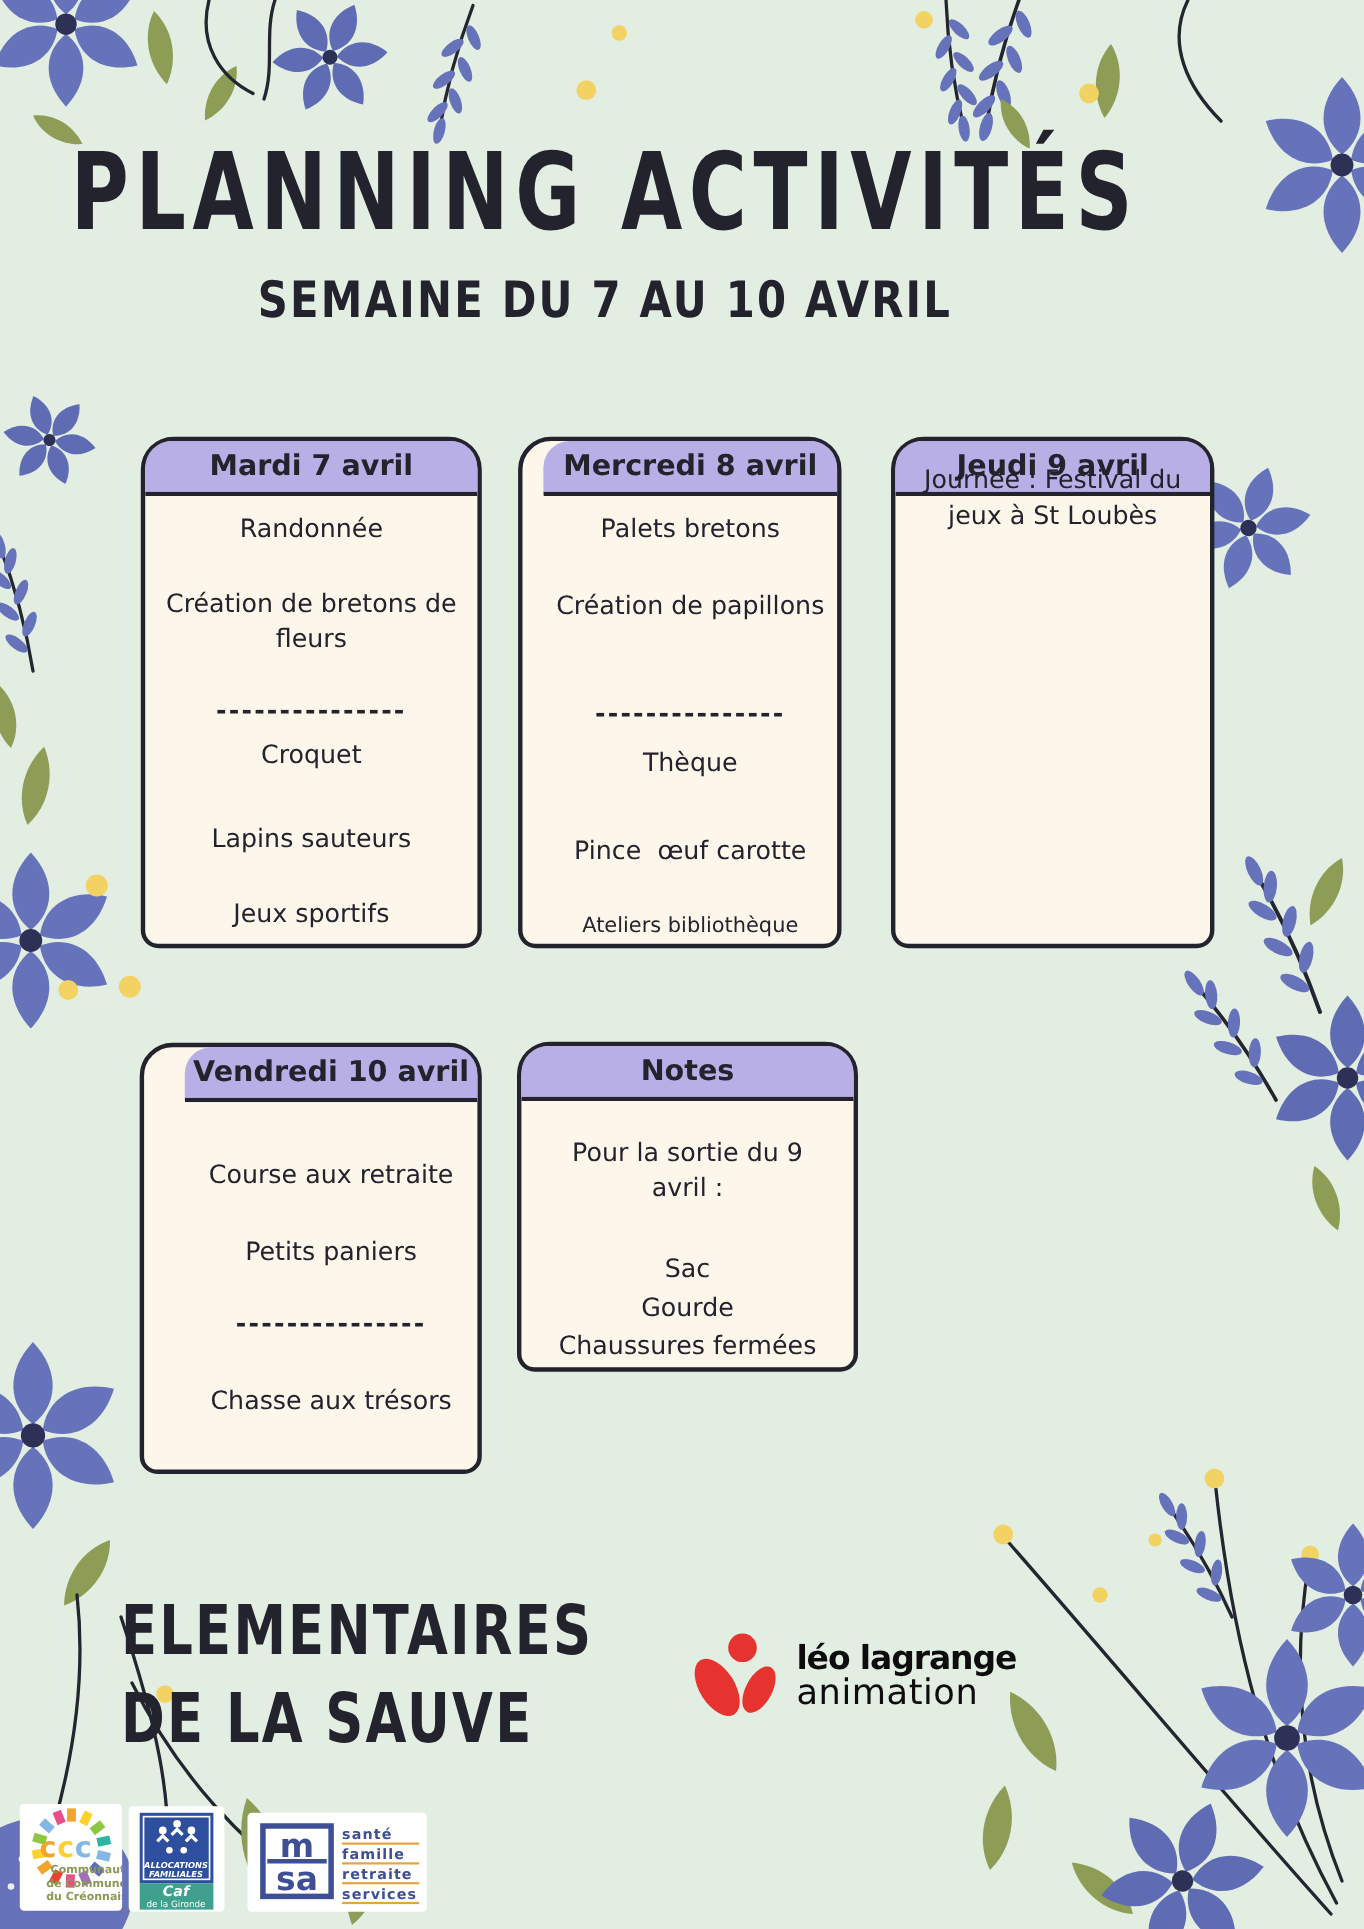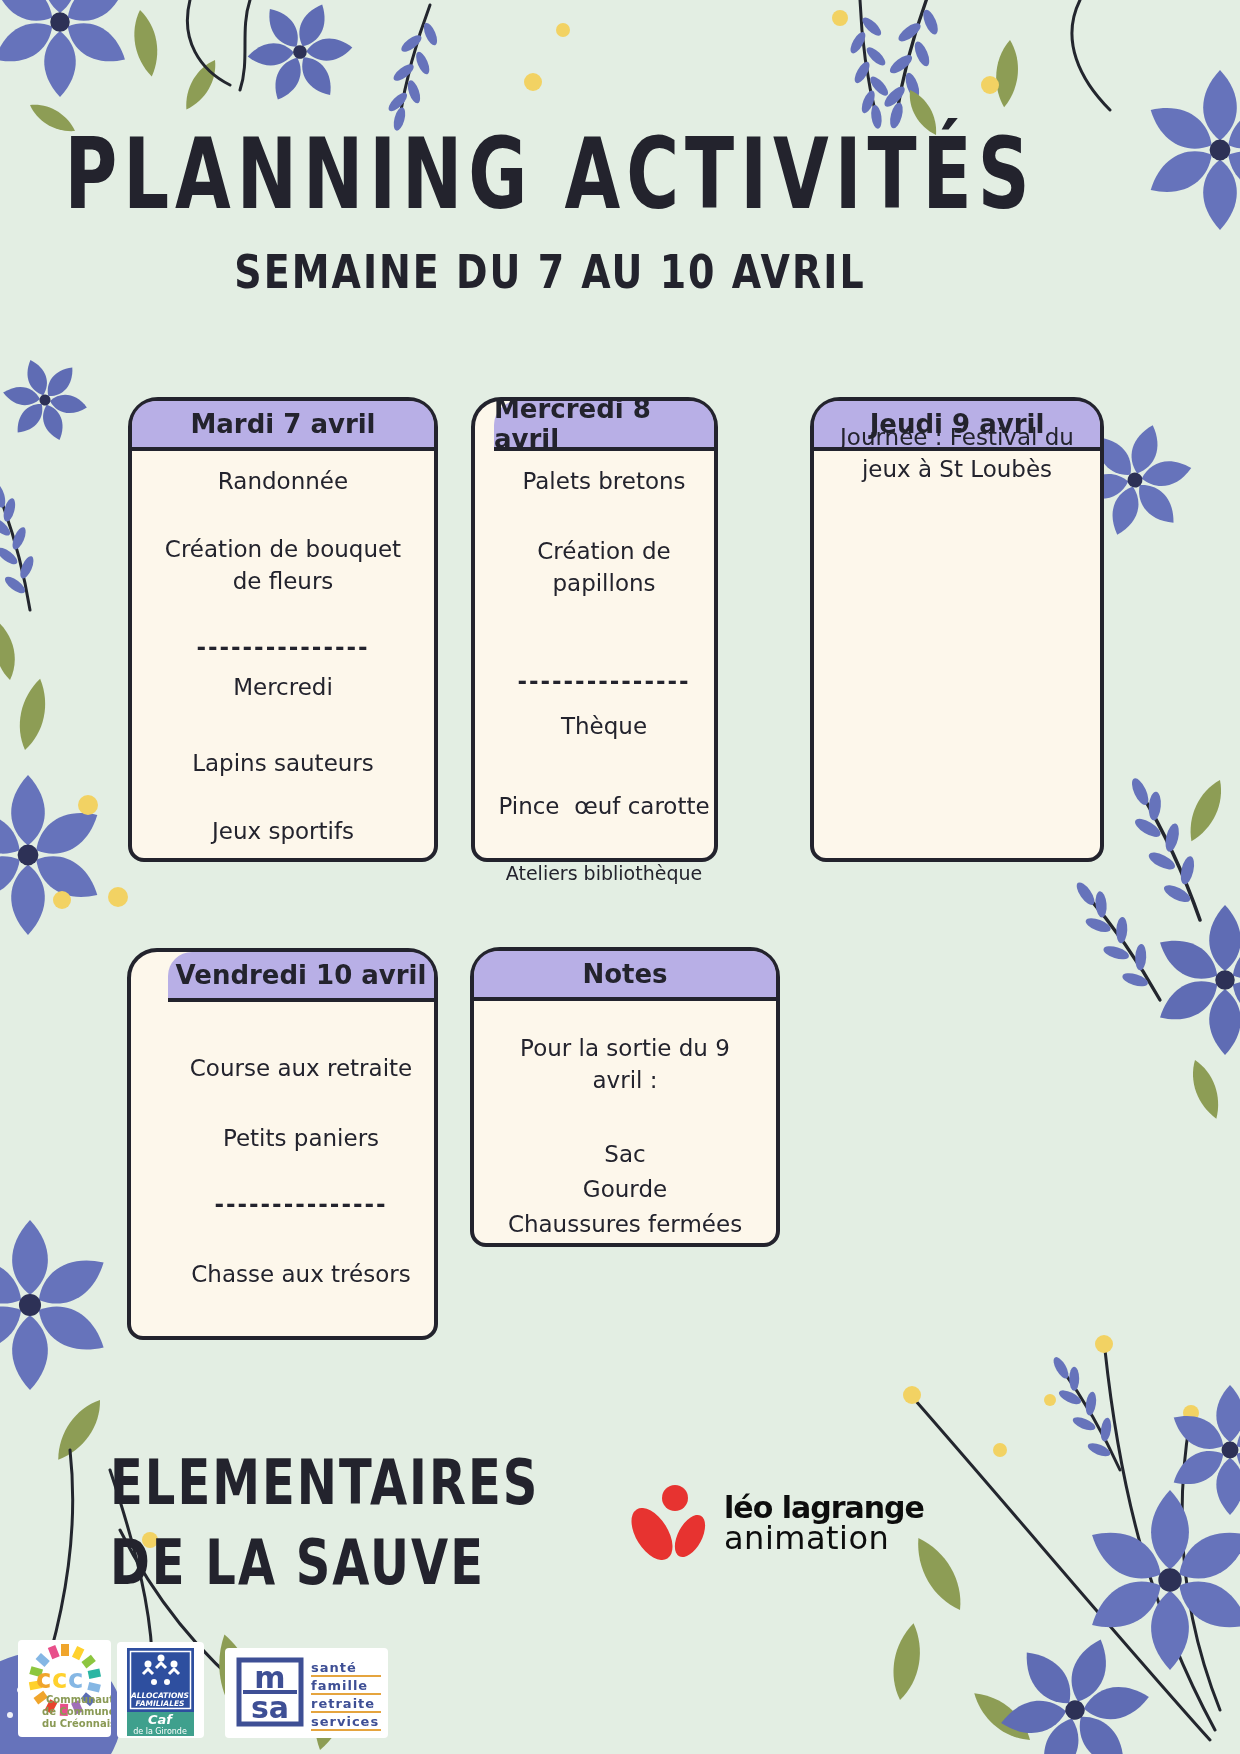--- a/index.html
+++ b/index.html
@@ -28,21 +28,21 @@
     border-radius:24px 24px 0 0;height:46px;display:flex;align-items:center;
     justify-content:center;font-size:26px;font-weight:bold;}
   .card-body{display:flex;flex-direction:column;align-items:center;
     padding-top:14px;}
   .ci{font-size:23px;line-height:32px;text-align:center;white-space:pre-wrap;}
   .ci.small{font-size:19px;line-height:26px;}
   .ci.dash{font-weight:bold;letter-spacing:2px;line-height:20px;}
   .card-jeudi .card-body{height:400px;justify-content:flex-start;padding-top:0;}
 
   .c-mardi{left:128px;top:397px;width:310px;height:465px;}
-  .c-mercredi{left:471px;top:397px;width:247px;height:465px;padding-left:19px;}
+  .c-mercredi{left:471px;top:397px;width:294px;height:465px;padding-left:19px;}
   .c-jeudi{left:810px;top:397px;width:294px;height:465px;}
   .c-vendredi{left:127px;top:948px;width:311px;height:392px;padding-left:37px;}
   .c-notes{left:470px;top:947px;width:310px;height:300px;}
 
   .footer-line{position:absolute;left:110px;font-size:48px;font-weight:bold;
     letter-spacing:2px;transform:scaleY(1.3);transform-origin:top left;
     white-space:nowrap;}
   .fl1{top:1446px;} .fl2{top:1526px;}
 
   .brand{position:absolute;left:628px;top:1478px;display:flex;align-items:center;justify-content:center;}
@@ -168,23 +168,23 @@
     <circle cx="118" cy="897" r="10" class="fil-yellow"></circle>
   </svg>
 
   <div class="title">PLANNING ACTIVITÉS</div>
   <div class="subtitle">SEMAINE DU 7 AU 10 AVRIL</div>
 
   <div class="card c-mardi">
     <div class="card-header">Mardi 7 avril</div>
     <div class="card-body">
       <div class="ci">Randonnée</div>
-      <div class="ci" style="margin-top:36px;width:270px">Création de bouquet de fleurs</div>
+      <div class="ci" style="margin-top:36px;width:270px">Création de bretons de fleurs</div>
       <div class="ci dash" style="margin-top:40px">---------------</div>
-      <div class="ci" style="margin-top:14px">Mercredi</div>
+      <div class="ci" style="margin-top:14px">Croquet</div>
       <div class="ci" style="margin-top:44px">Lapins sauteurs</div>
       <div class="ci" style="margin-top:36px">Jeux sportifs</div>
     </div>
   </div>
 
   <div class="card c-mercredi">
     <div class="card-header">Mercredi 8 avril</div>
     <div class="card-body">
       <div class="ci">Palets bretons</div>
       <div class="ci" style="margin-top:38px">Création de papillons</div>

